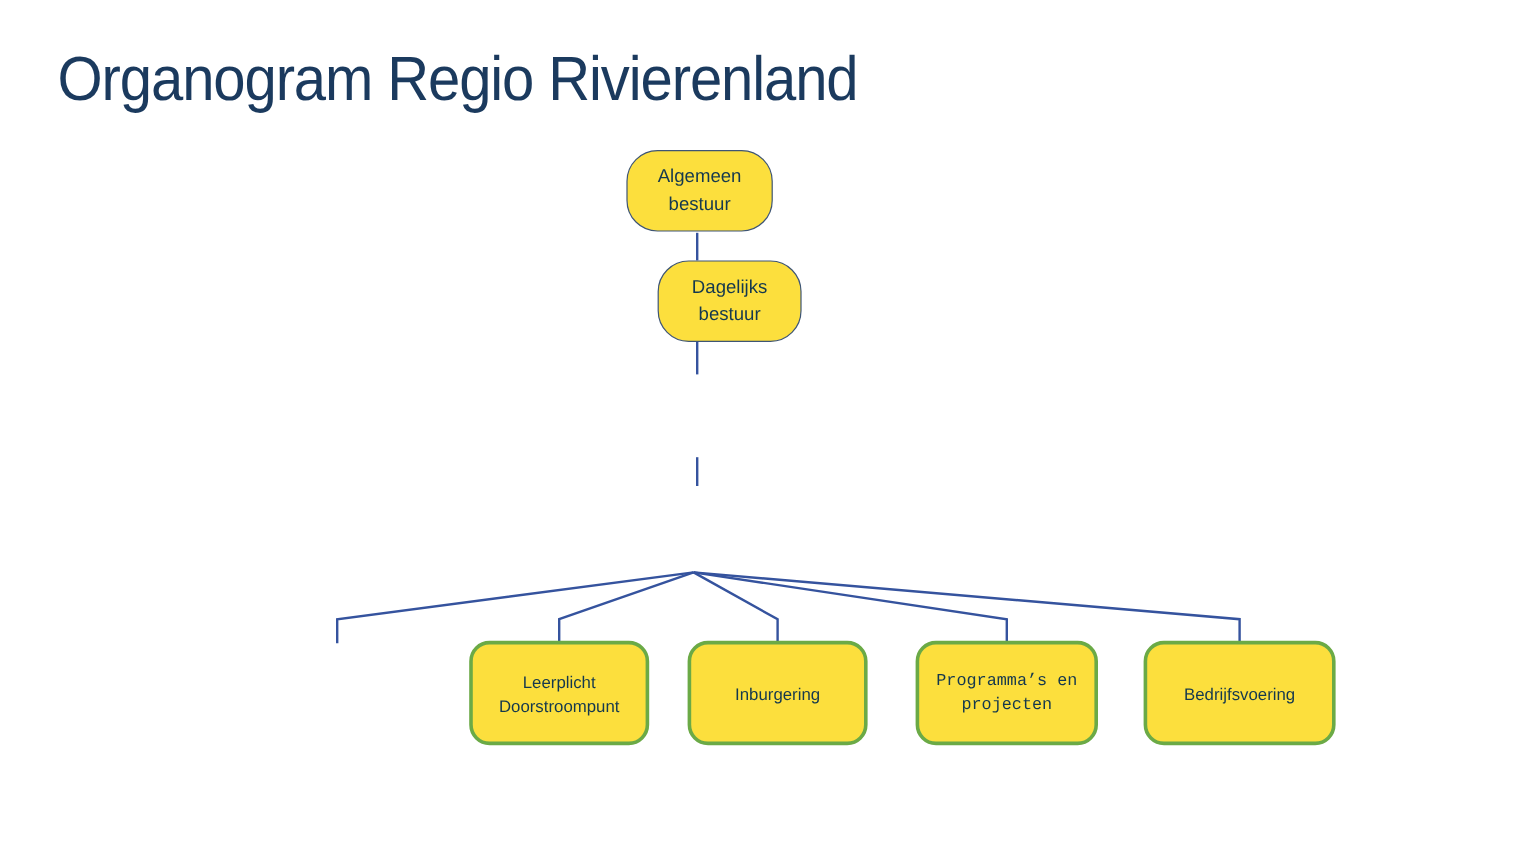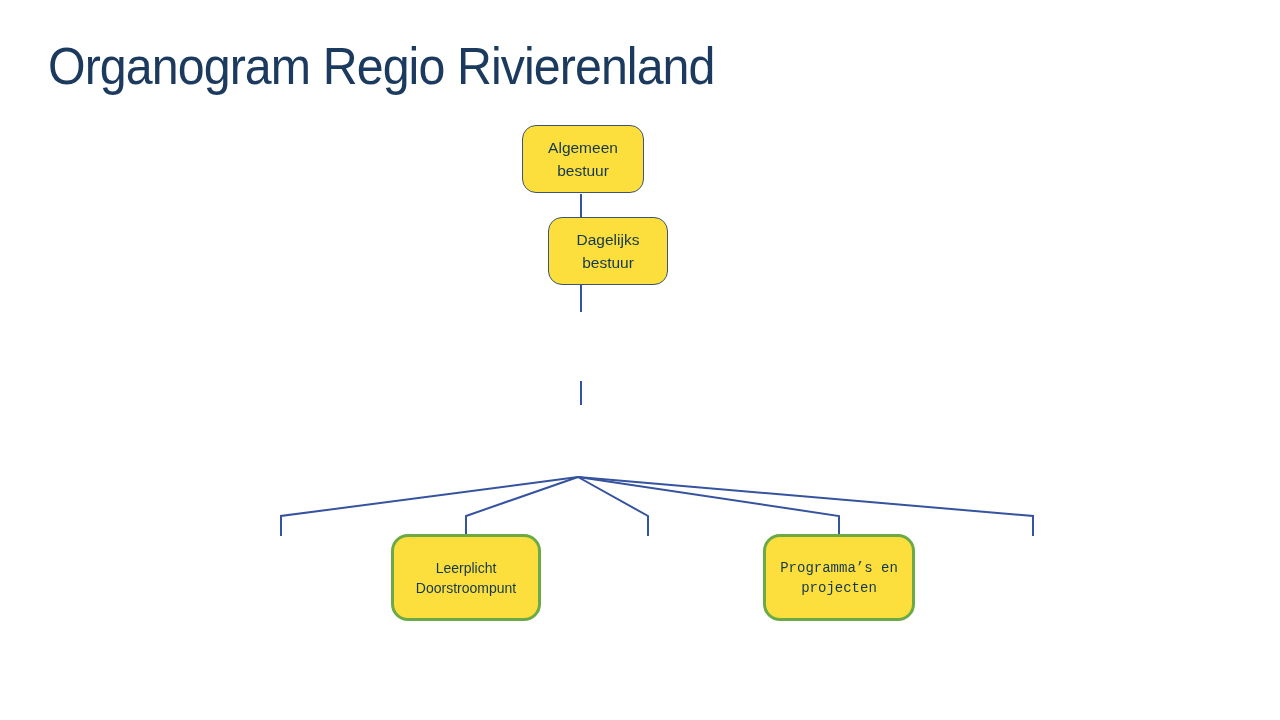--- a/index.html
+++ b/index.html
@@ -54,21 +54,21 @@
     justify-content: center;
     text-align: center;
     color: var(--node-text, #14384E);
   }
   .node span {
     white-space: pre-line;
     display: block;
   }
   .chain {
     border: 1.6px solid var(--chain-border, #3E5575);
-    border-radius: 14px;
+    border-radius: 26px;
     font-size: 15.5px;
     line-height: 23px;
   }
   .leaf {
     border: 3.5px solid var(--leaf-border, #6BAA46);
     border-radius: 17px;
     font-size: 14px;
     line-height: 20px;
   }
 </style>
@@ -103,20 +103,26 @@
   </div>
 
 
 
 
   <div class="node leaf" style="left:391px; top:534px; width:150px; height:87px;">
     <span>Leerplicht
 Doorstroompunt</span>
   </div>
 
+  <div class="node leaf" style="left:573px; top:534px; width:150px; height:87px;">
+    <span>Inburgering</span>
+  </div>
 
   <div class="node leaf" style="left:763px; top:534px; width:152px; height:87px;font-family:Liberation Mono, monospace;">
     <span>Programma’s en
 projecten</span>
   </div>
 
+  <div class="node leaf" style="left:953px; top:534px; width:160px; height:87px;">
+    <span>Bedrijfsvoering</span>
+  </div>
 
 </div>
 
 </body></html>

